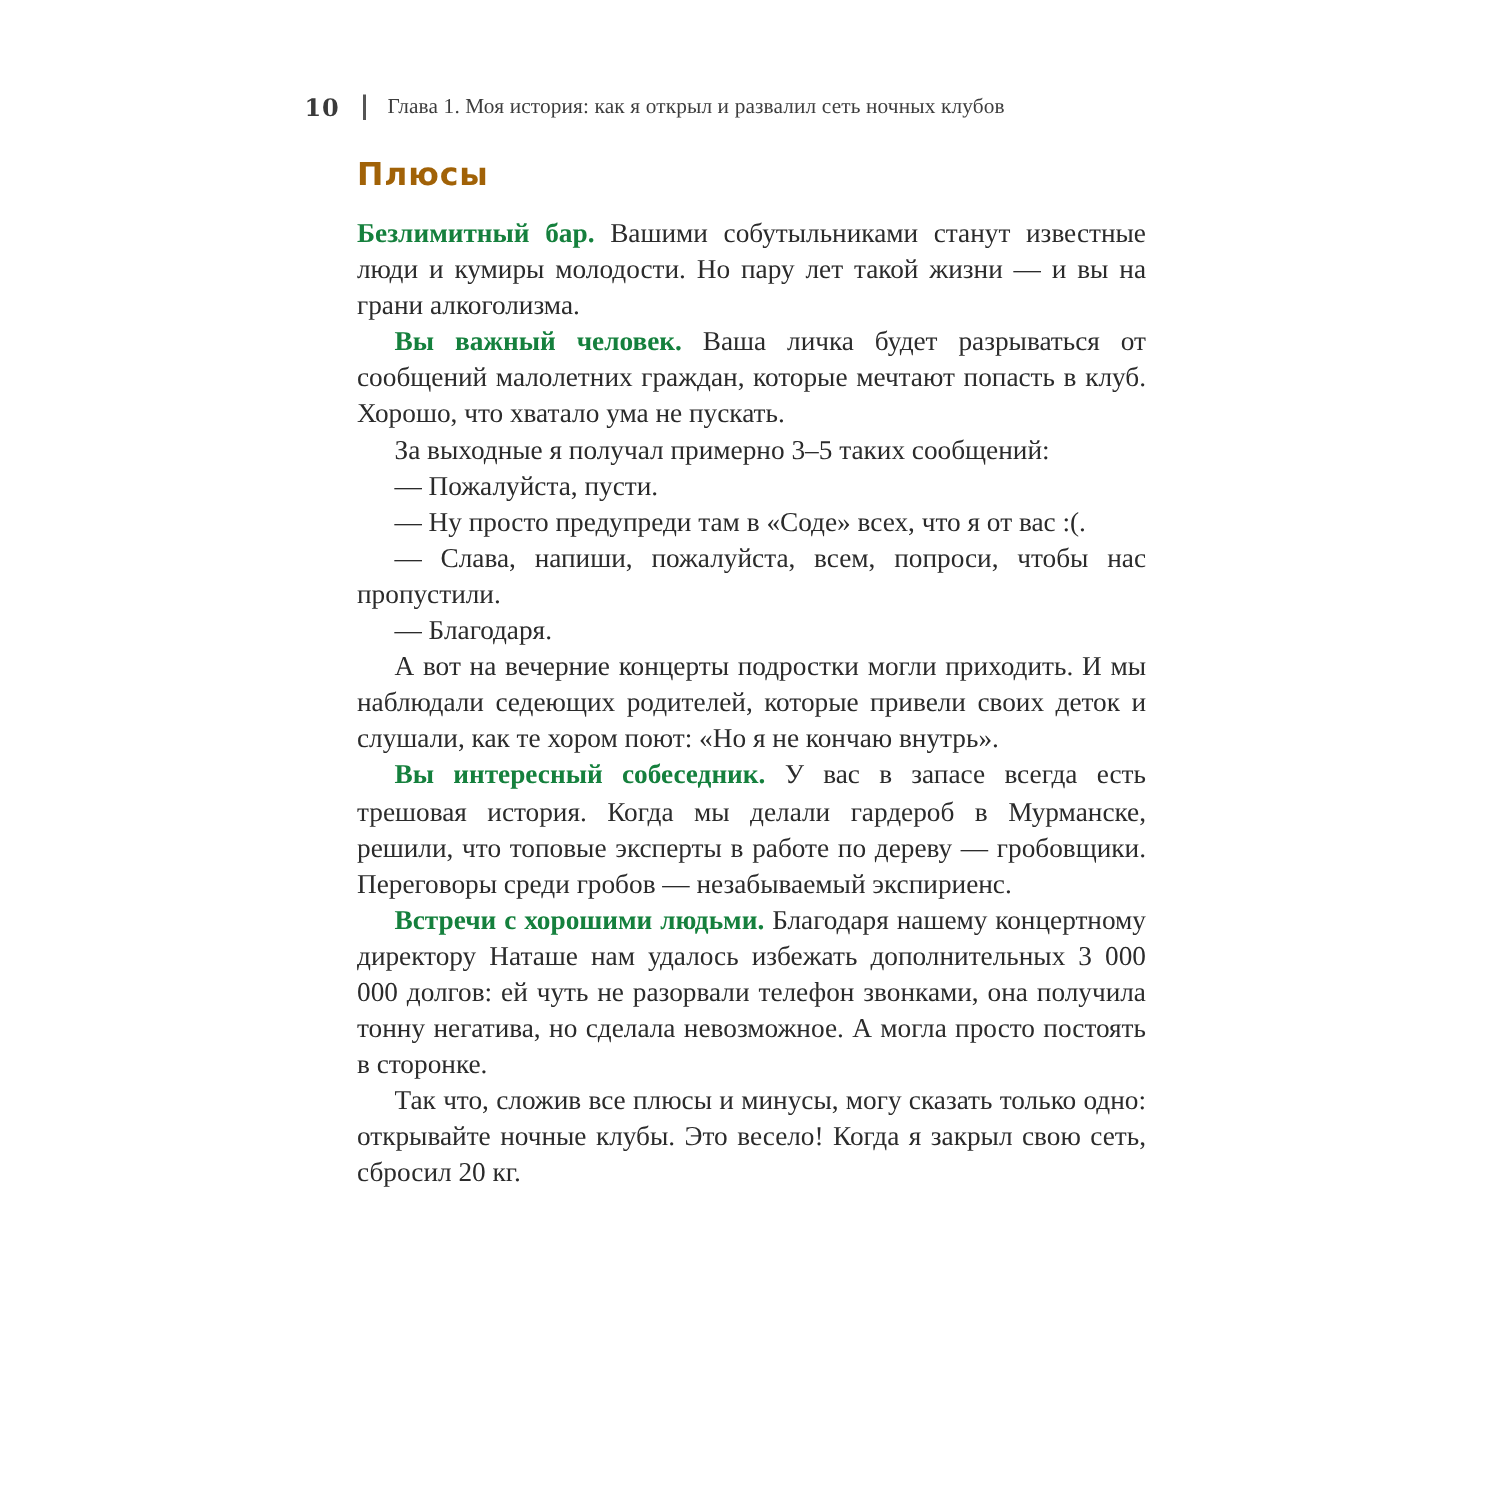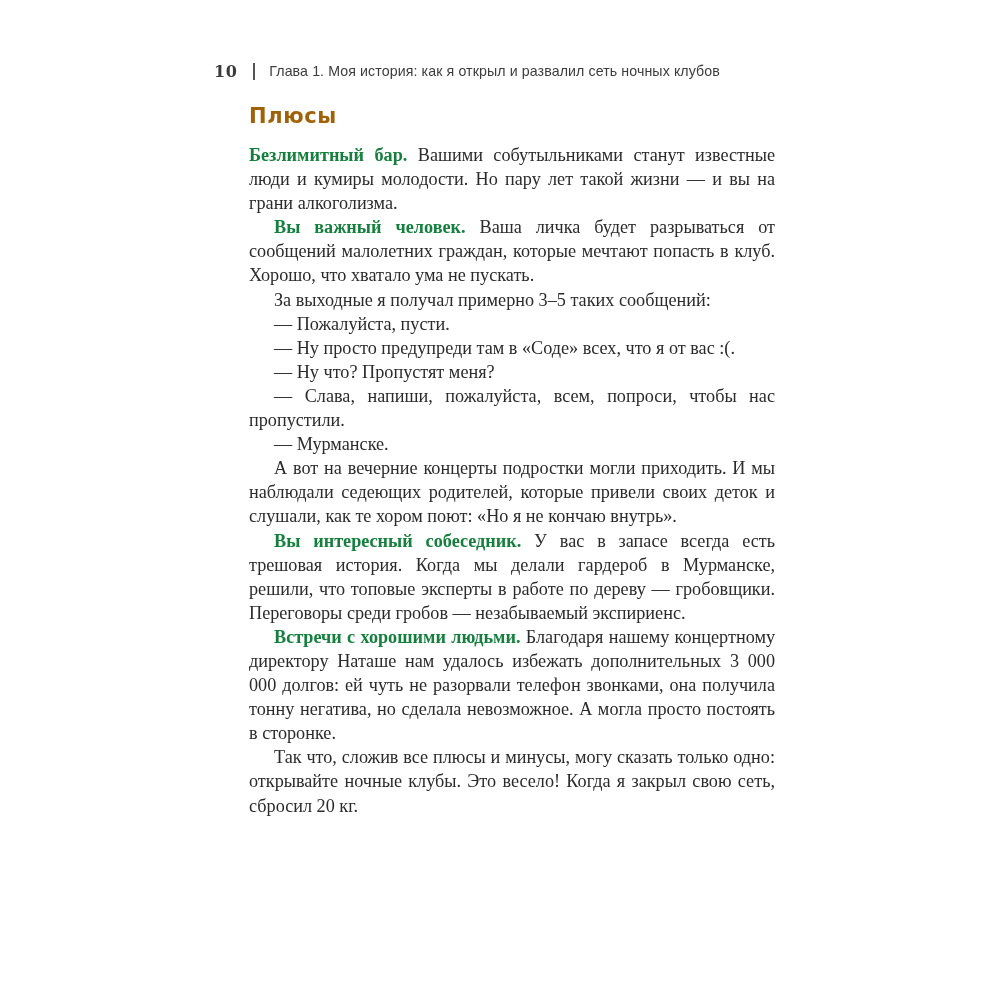--- a/index.html
+++ b/index.html
@@ -1,28 +1,28 @@
 <!DOCTYPE html>
 <html><head>
 <meta charset="utf-8">
 <style>
   html, body { margin: 0; padding: 0; background: #ffffff; }
   body { width: 1000px; height: 1000px; position: relative; overflow: hidden; }
-  .page { position: absolute; left: 0; top: 0; width: 873px; height: 1000px; background: #fff; margin-left: 11px; }
+  .page { position: absolute; left: 0; top: 0; width: 873px; height: 1000px; background: #fff; }
   .running-head {
     position: absolute; left: 203px; top: 58px; height: 26px;
     display: flex; align-items: center; white-space: nowrap;
   }
   .page-number {
     font-family: "DejaVu Serif", serif; font-weight: bold; font-size: 16px; color: #3a3a3a;
     letter-spacing: 0.5px;
   }
   .head-sep { width: 2px; height: 17px; background: #555; margin: 0 14px 0 16px; }
   .chapter-title {
-    font-family: Liberation Sans, sans-serif; font-size: 14.2px; color: #3d3d3d; letter-spacing: 0.1px;
+    font-family: Liberation Serif, serif; font-size: 14.2px; color: #3d3d3d; letter-spacing: 0.1px;
   }
   .section-title {
     position: absolute; left: 238px; top: 104px;
     font-family: "DejaVu Sans", sans-serif; font-weight: bold; font-size: 21px; color: #a16207;
     letter-spacing: 0.6px;
   }
   .body-text {
     position: absolute; left: 238px; top: 143px; width: 526px;
     font-family: "Liberation Serif", serif; font-size: 18.2px; line-height: 24.1px; color: #2b2b2b;
   }
@@ -49,23 +49,22 @@
 
     <p class="para noindent"><span class="lead">Безлимитный бар.</span><span> Вашими собутыльниками станут известные люди и кумиры молодости. Но пару лет такой жизни — и вы на грани алкоголизма.</span></p>
 
     <p class="para indent"><span class="lead">Вы важный человек.</span><span> Ваша личка будет разрываться от сообщений малолетних граждан, которые мечтают попасть в клуб. Хорошо, что хватало ума не пускать.</span></p>
 
     <p class="para indent"><span>За выходные я получал примерно 3–5 таких сообщений:</span></p>
 
     <div class="dialog">
       <p class="para indent">— Пожалуйста, пусти.</p>
       <p class="para indent">— Ну просто предупреди там в «Соде» всех, что я от вас :(.</p>
-      <p class="para indent">— Ну что? Пропустят меня?</p>
       <p class="para indent">— Слава, напиши, пожалуйста, всем, попроси, чтобы нас пропустили.</p>
-      <p class="para indent">— Мурманске.</p>
+      <p class="para indent">— Благодаря.</p>
     </div>
 
     <p class="para indent"><span>А вот на вечерние концерты подростки могли приходить. И мы наблюдали седеющих родителей, которые привели своих деток и слушали, как те хором поют: «Но я не кончаю внутрь».</span></p>
 
     <p class="para indent"><span class="lead">Вы интересный собеседник.</span><span> У вас в запасе всегда есть трешовая история. Когда мы делали гардероб в Мурманске, решили, что топовые эксперты в работе по дереву — гробовщики. Переговоры среди гробов — незабываемый экспириенс.</span></p>
 
     <p class="para indent"><span class="lead">Встречи с хорошими людьми.</span><span> Благодаря нашему концертному директору Наташе нам удалось избежать дополнительных 3 000 000 долгов: ей чуть не разорвали телефон звонками, она получила тонну негатива, но сделала невозможное. А могла просто постоять в сторонке.</span></p>
 
     <p class="para indent"><span>Так что, сложив все плюсы и минусы, могу сказать только одно: открывайте ночные клубы. Это весело! Когда я закрыл свою сеть, сбросил 20 кг.</span></p>
 

